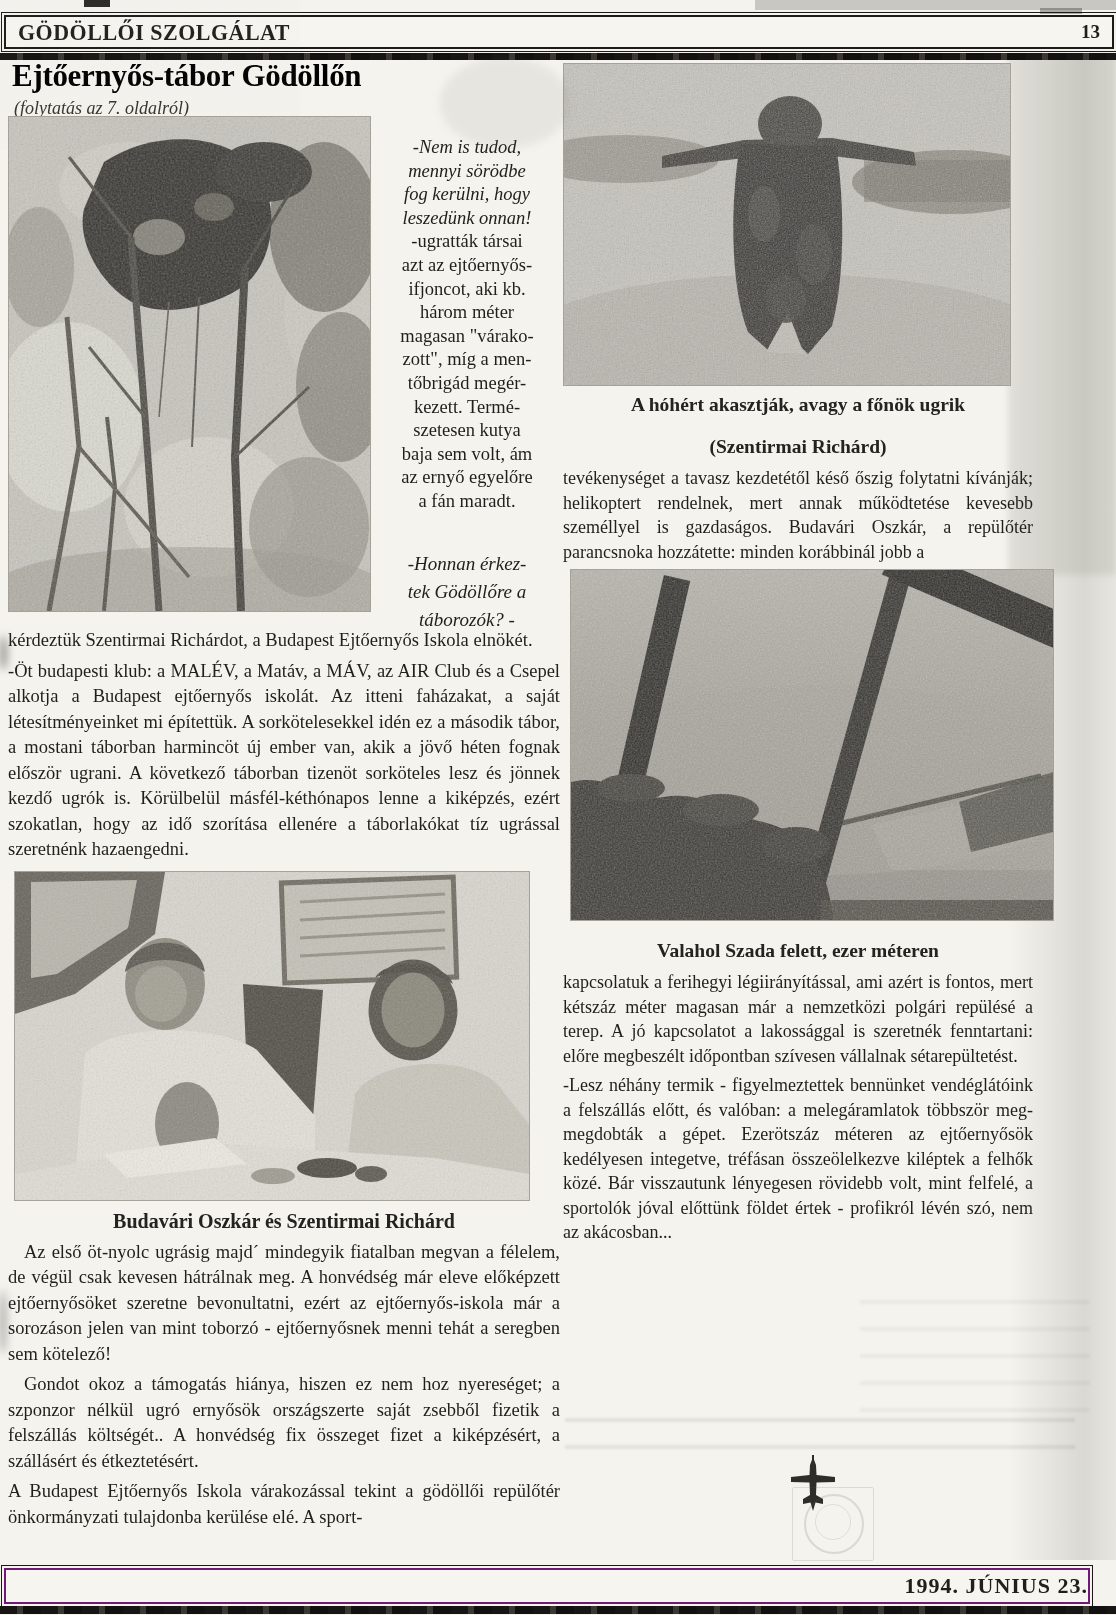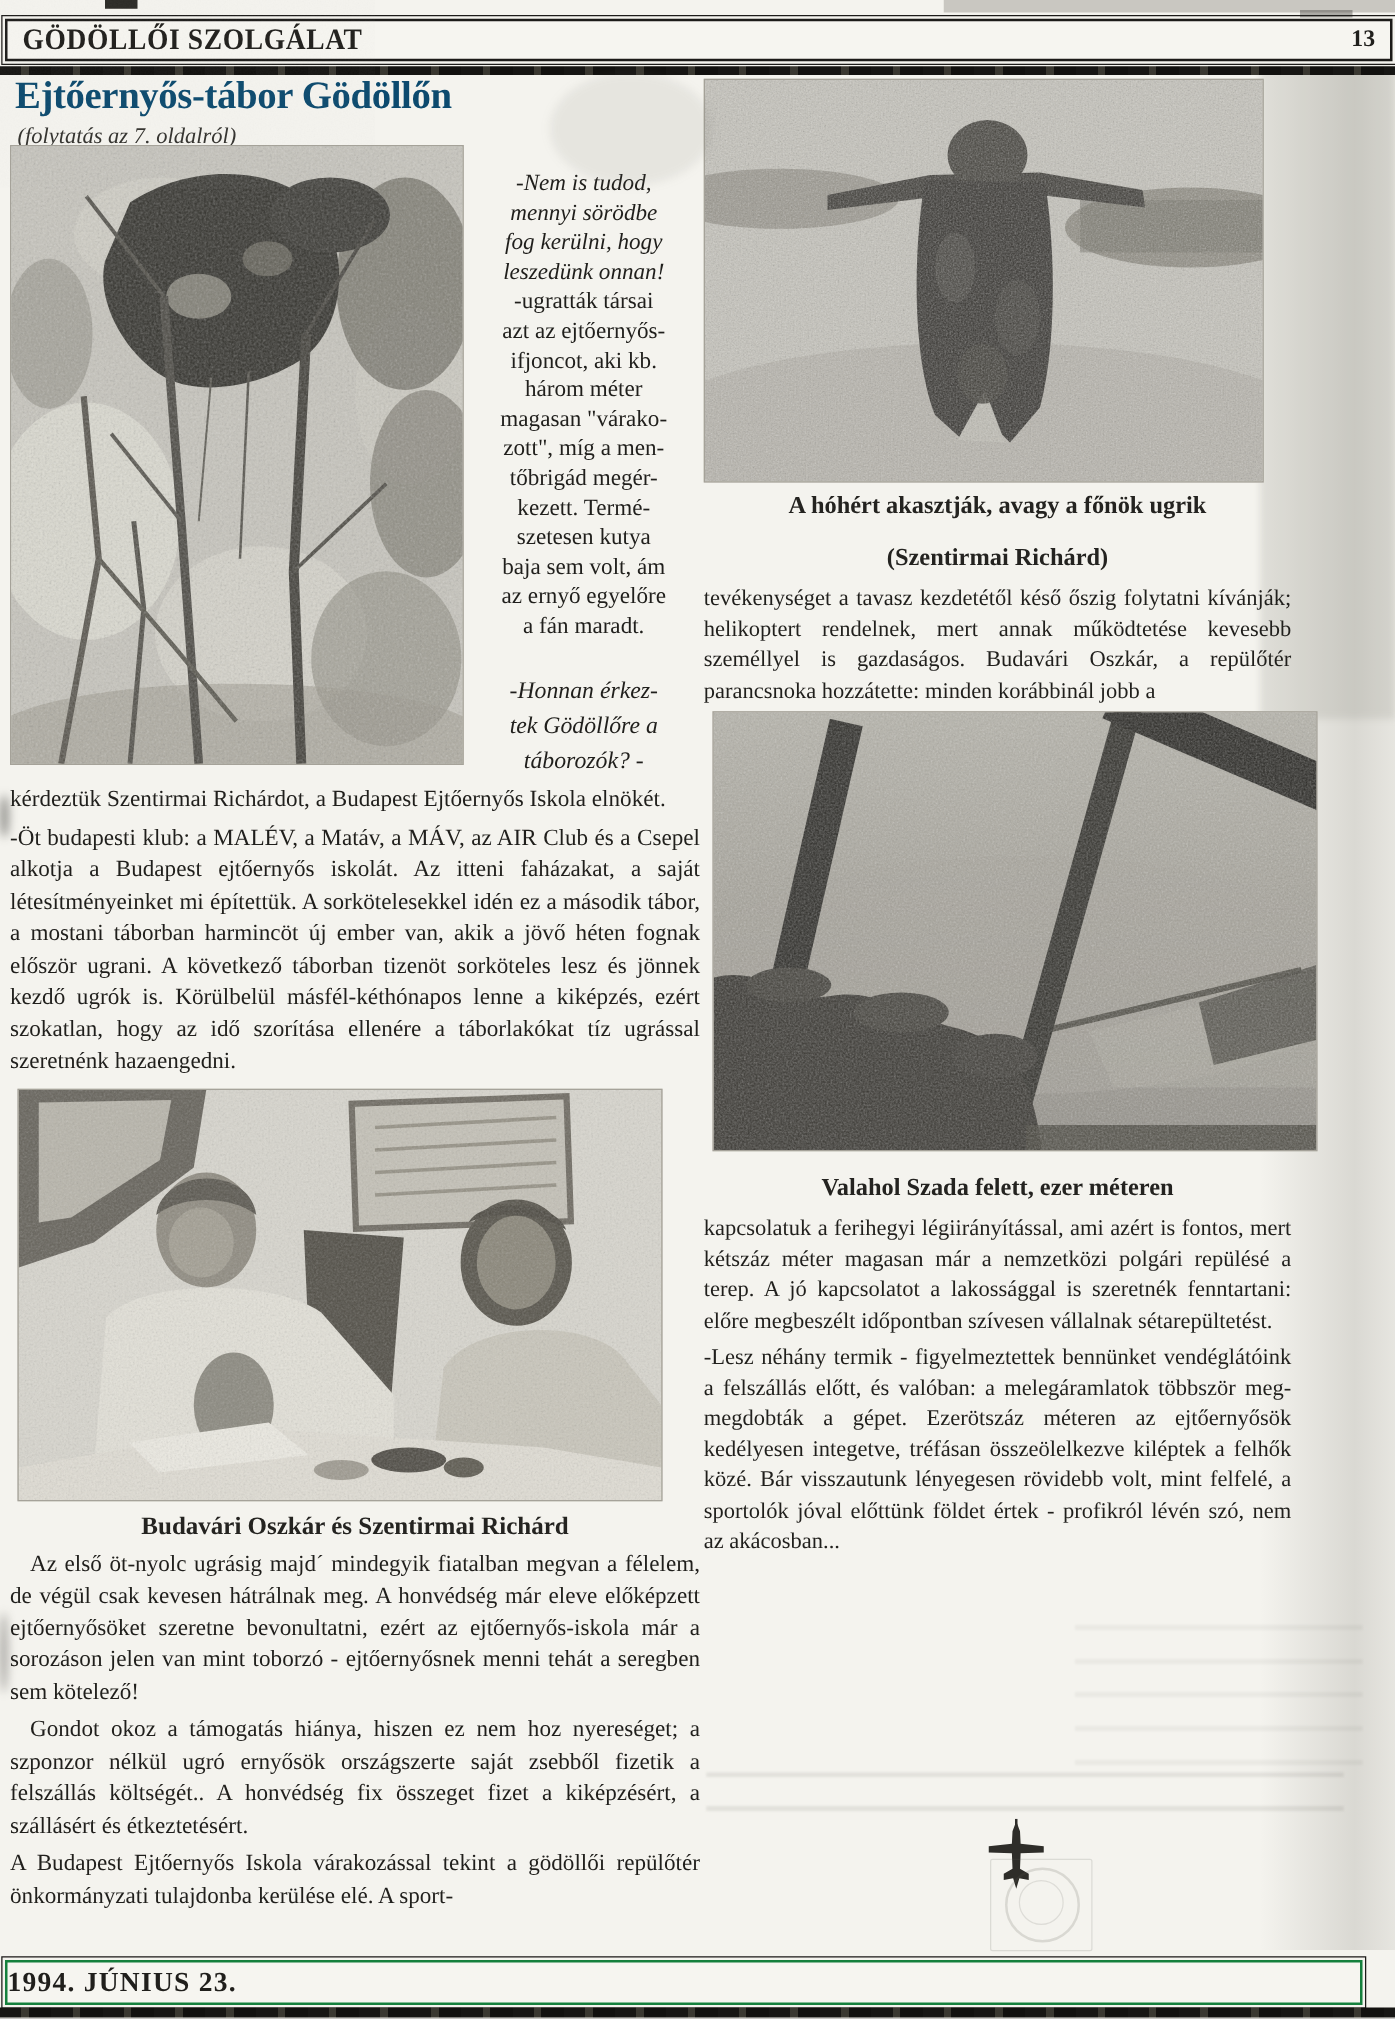--- a/index.html
+++ b/index.html
@@ -18,47 +18,47 @@
   }
   .masthead-title{font-size:22px;font-weight:700;letter-spacing:.5px;transform:scaleY(1.08);}
   .masthead-page{font-size:19px;font-weight:600;}
   .rule-thick{
     position:absolute;left:0;width:1116px;height:7px;
     background:repeating-linear-gradient(90deg,#171614 0 17px,#3a3831 17px 23px,#12110f 23px 41px);
   }
   .rule-top{top:53px;}
   .rule-bottom{top:1606px;height:8px;}
   
-  .headline{position:absolute;left:12px;top:58px;font-size:31px;font-weight:700;color:#0c4a6e;letter-spacing:-.3px;}
+  .headline{position:absolute;left:12px;top:58px;font-size:31px;font-weight:700;color:#000000;letter-spacing:-.3px;}
   .subhead{position:absolute;left:14px;top:98px;font-size:18px;font-style:italic;color:#33322e;}
   
   .photo{position:relative;display:block;border:1px solid #a5a299;box-sizing:border-box;background:#c9c7bf;}
   .photo svg{display:block;}
   
   .pre{white-space:pre-line;}
   .narrowcol{
     position:absolute;left:374px;top:136px;width:186px;text-align:center;
     font-size:18.5px;line-height:23.6px;
   }
-  .narrowcol .q{margin-top:25px;font-style:italic;font-size:19px;line-height:28px;text-align:center;}
+  .narrowcol .q{margin-top:36px;font-style:italic;font-size:19px;line-height:28px;text-align:center;}
   .ital{font-style:italic;}
   .flowcol{position:absolute;}
   .leftflow{left:8px;top:628px;width:552px;}
   .rightflow{left:563px;top:63px;width:470px;}
   .p{margin:0 0 5px 0;text-align:justify;font-size:18.5px;line-height:25.5px;}
   .rightflow .p{font-size:18px;line-height:24.5px;}
   .indent{text-indent:16px;}
   .caption{font-weight:700;text-align:center;font-size:20px;line-height:26px;margin:7px 0 6px 0;color:#242320;}
   .rightflow .caption{font-size:19.5px;}
   .credits{margin-top:12px;text-align:right;padding-right:18px;font-style:italic;font-weight:600;font-size:19px;line-height:29px;}
   
   .footer-box{
     position:absolute;left:4px;top:1568px;width:1082px;height:32px;
-    border:2px solid #15803d;outline:1px solid #1a1917;outline-offset:2px;
-    background:#f6f5f0;display:flex;align-items:center;justify-content:flex-start;
+    border:2px solid #701a75;outline:1px solid #1a1917;outline-offset:2px;
+    background:#f6f5f0;display:flex;align-items:center;justify-content:flex-end;
   }
   .footer-date{font-size:22px;font-weight:600;letter-spacing:1px;}
   
   .plane{position:absolute;left:790px;top:1455px;width:46px;height:58px;}
   .stamp{position:absolute;left:792px;top:1487px;width:80px;height:72px;
     border:1px solid rgba(95,92,84,.16);border-radius:2px;}
   .stamp .c1{position:absolute;left:11px;top:6px;width:56px;height:56px;border:2px solid rgba(95,92,84,.18);border-radius:50%;}
   .stamp .c2{position:absolute;left:22px;top:16px;width:34px;height:34px;border:1px solid rgba(95,92,84,.15);border-radius:50%;}
   .bleed{position:absolute;pointer-events:none;filter:blur(1px);
     background:repeating-linear-gradient(180deg,rgba(104,101,92,.12) 0 4px,rgba(104,101,92,0) 4px 27px);}

